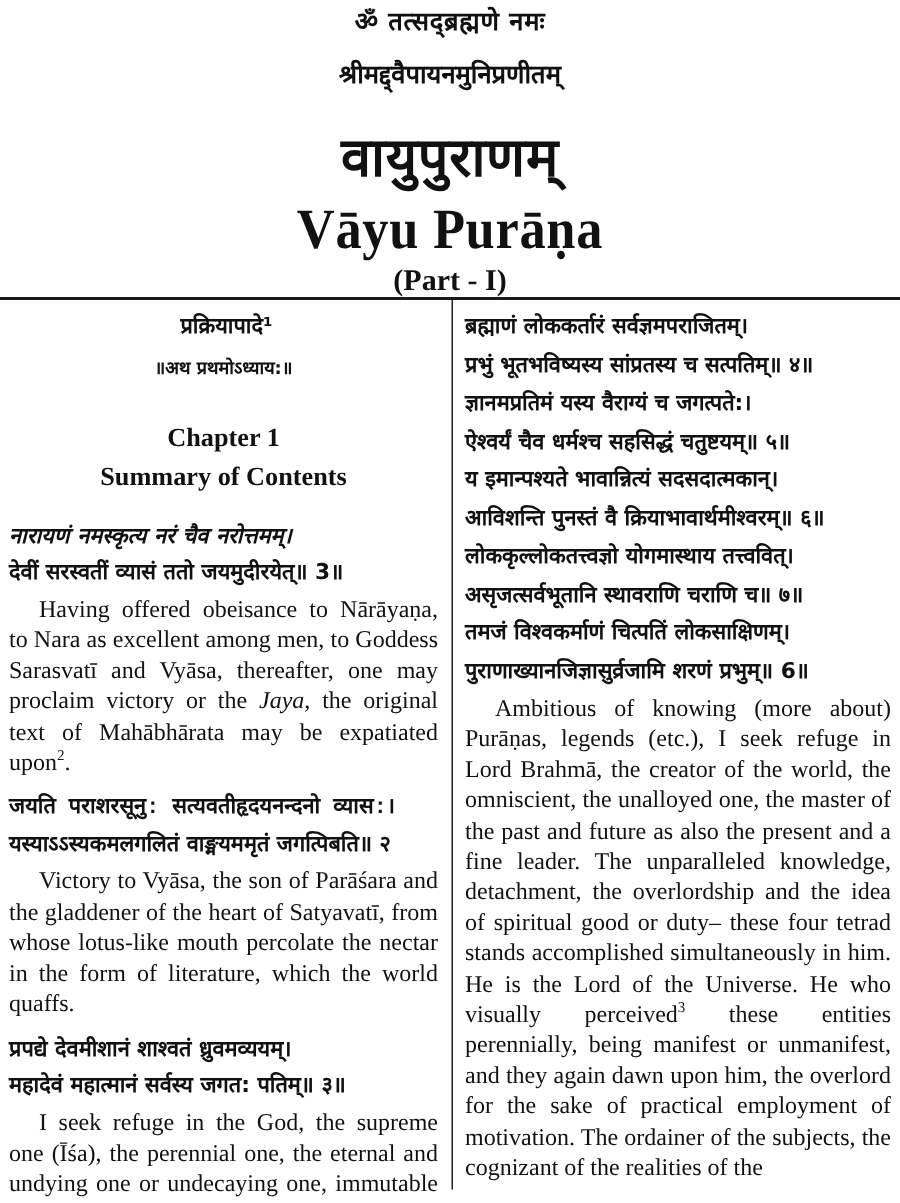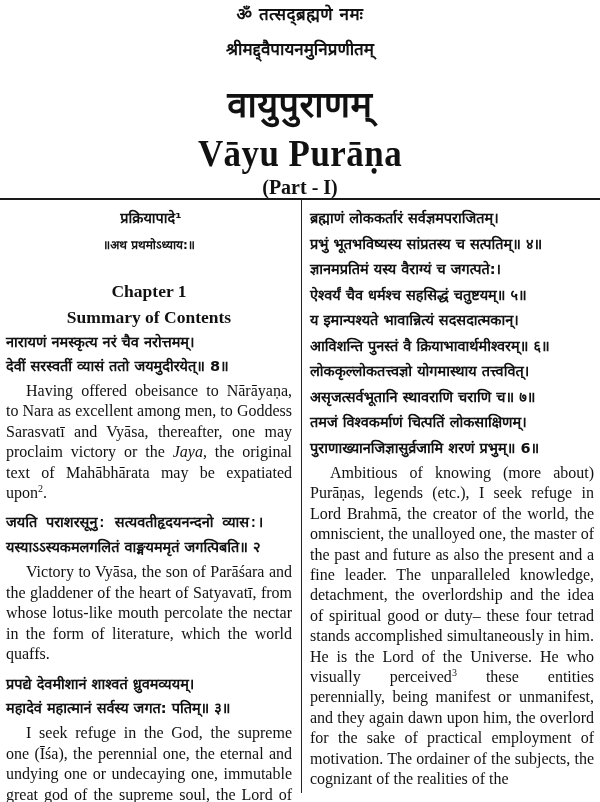--- a/index.html
+++ b/index.html
@@ -126,22 +126,22 @@
   <div class="top-rule"></div>
   <div class="col-divider"></div>
 
   <div class="col col-left">
     <div style="height:6px"></div>
     <div class="skt center" style="padding-left:4px;">प्रक्रियापादे¹</div>
     <div class="skt center big">॥अथ प्रथमोऽध्याय:॥</div>
     <div class="heading" style="margin-top:18px;">Chapter 1</div>
     <div class="heading">Summary of Contents</div>
 
-    <div class="skt" style="margin-top:0;">नारायणं नमस्कृत्य नरं चैव नरोत्तमम्।</div>
-    <div class="skt">देवीं सरस्वतीं व्यासं ततो जयमुदीरयेत्॥ 8॥</div>
+    <div class="skt" style="margin-top:16px;font-style:italic;">नारायणं नमस्कृत्य नरं चैव नरोत्तमम्।</div>
+    <div class="skt">देवीं सरस्वतीं व्यासं ततो जयमुदीरयेत्॥ 3॥</div>
 
     <p class="prose" style="margin-top:3px;"><span>Having offered obeisance to Nārāyaṇa, to Nara as excellent among men, to Goddess Sarasvatī and Vyāsa, thereafter, one may proclaim victory or the </span><i>Jaya</i><span>, the original text of Mahābhārata may be expatiated upon</span><sup>2</sup><span>.</span></p>
 
     <div class="skt" style="margin-top:8px;font-family:Liberation Mono, monospace;">जयति पराशरसूनु: सत्यवतीहृदयनन्दनो व्यास:।</div>
     <div class="skt">यस्याऽऽस्यकमलगलितं वाङ्मयममृतं जगत्पिबति॥ २</div>
 
     <p class="prose" style="margin-top:3px;">Victory to Vyāsa, the son of Parāśara and the gladdener of the heart of Satyavatī, from whose lotus-like mouth percolate the nectar in the form of literature, which the world quaffs.</p>
 
     <div class="skt" style="margin-top:8px;">प्रपद्ये देवमीशानं शाश्वतं ध्रुवमव्ययम्।</div>
     <div class="skt">महादेवं महात्मानं सर्वस्य जगत: पतिम्॥ ३॥</div>

